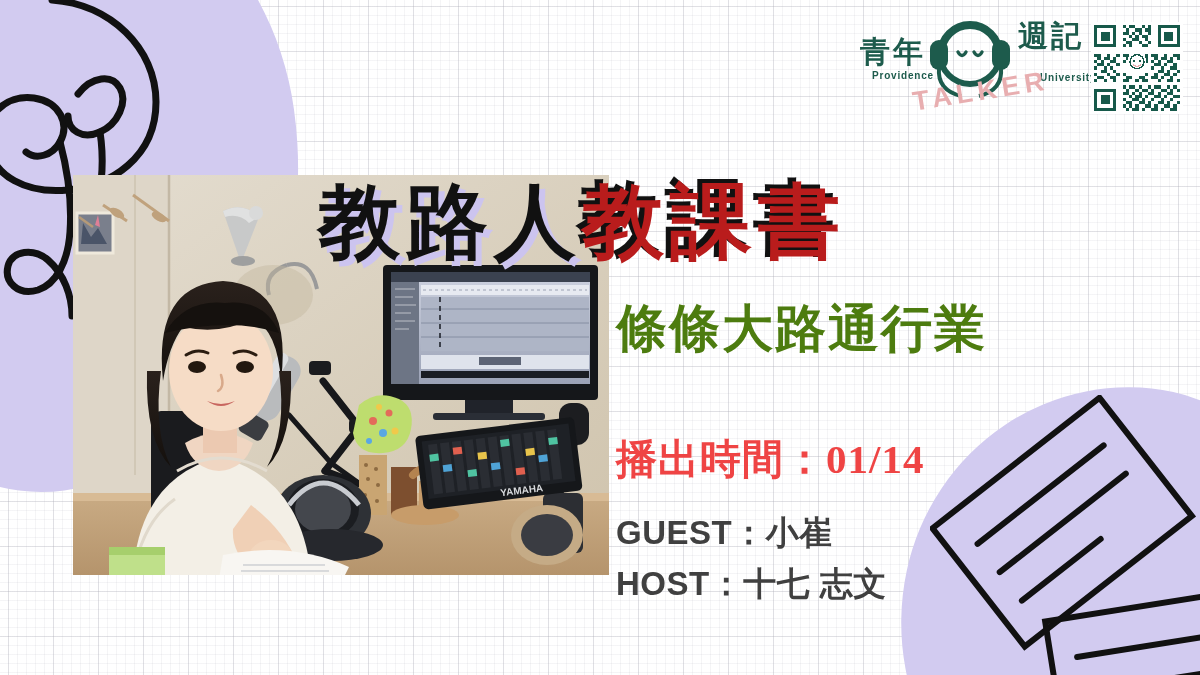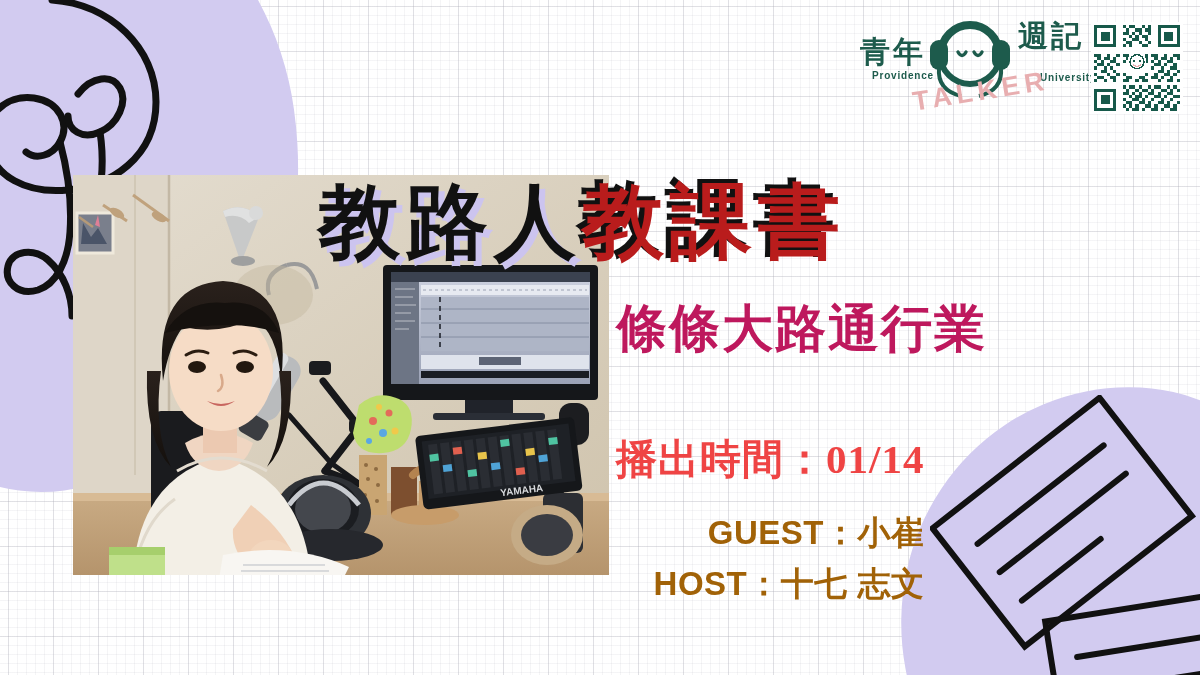--- a/index.html
+++ b/index.html
@@ -7,21 +7,20 @@
   body {
     font-family:"Liberation Sans", sans-serif;
     background:#ffffff;
   }
 
   #poster {
     position:relative;
     width:1200px; height:675px;
     overflow:hidden;
     background:#ffffff;
-    text-align:right;
   }
 
   
   .grid-bg {
     position:absolute; inset:0;
     background-color:#ffffff;
     background-image:
       linear-gradient(to right, rgba(170,170,180,.28) 1.2px, transparent 1.2px),
       linear-gradient(to bottom, rgba(170,170,180,.28) 1.2px, transparent 1.2px),
       linear-gradient(to right, rgba(190,190,200,.16) 1px, transparent 1px),
@@ -110,37 +109,37 @@
   .title-main .lav {
     color:#b91c1c;
     text-shadow: -5px -4px 0 #111111;
   }
 
   .title-sub {
     position:absolute; left:616px; top:295px;
     font-family:Liberation Serif, serif;
     font-size:51px; font-weight:700;
     letter-spacing:2px;
-    color:#be185d;
+    color:#4d7c0f;
     white-space:nowrap;
     z-index:7;
   }
 
   
   .info { position:absolute; left:616px; top:432px; z-index:7; }
   .info-time {
     font-family:"Liberation Serif", serif;
     font-size:41px; font-weight:700;
     color:#ef4444; letter-spacing:1px;
     white-space:nowrap;
   }
   .info-line {
     font-family:"Liberation Sans", sans-serif;
     font-size:33px; font-weight:700;
-    color:#a16207; letter-spacing:.5px;
+    color:#404040; letter-spacing:.5px;
     white-space:nowrap;
   }
   .info-guest { margin-top:24px; }
   .info-host  { margin-top:6px; }
 </style>
 </head>
 <body>
 
 <div id="poster">
 

